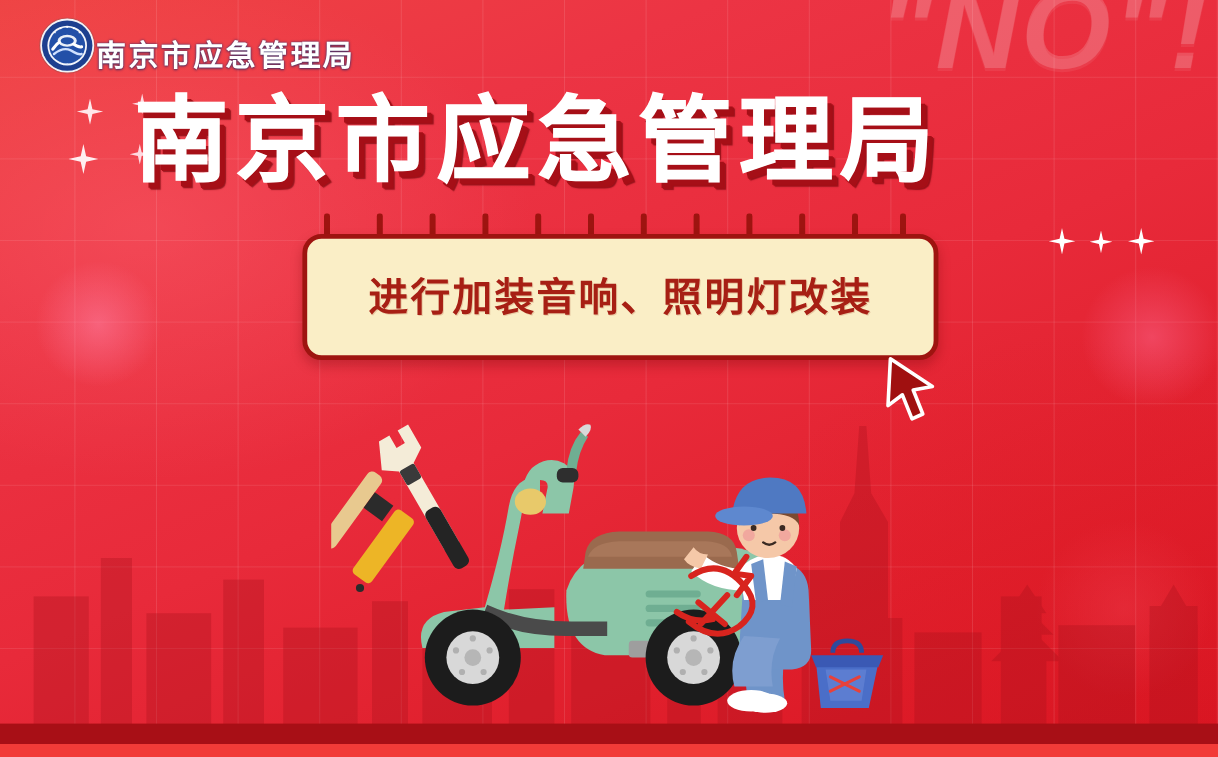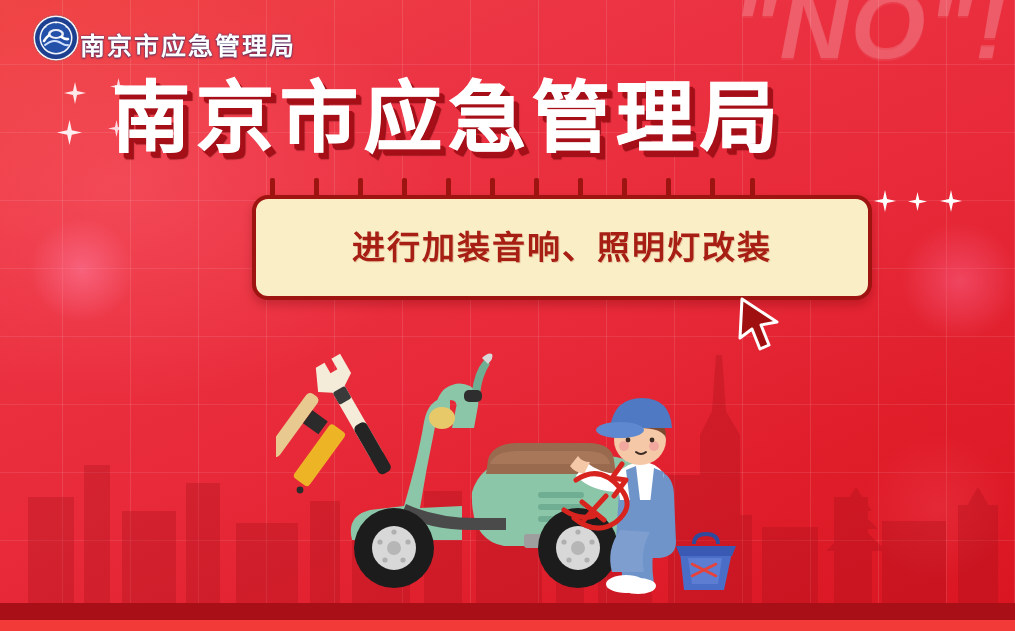--- a/index.html
+++ b/index.html
@@ -67,21 +67,21 @@
     letter-spacing:6px;color:#ffffff;white-space:nowrap;
     font-family:"DejaVu Sans","Liberation Sans",sans-serif;
     text-shadow:
       4px 5px 0 #a60f17,
       5px 6px 0 #a60f17,
       6px 7px 1px rgba(120,8,14,0.75);
     -webkit-text-stroke:1px #ffffff;
   }
 
   
-  .card-wrap{position:absolute;left:252px;top:178px;width:620px;}
+  .card-wrap{position:absolute;left:252px;top:178px;width:530px;}
   .pins{position:relative;height:17px;}
   .pin{position:absolute;top:0;width:5px;height:26px;background:#9e1410;border-radius:2px;}
   .pin::after{
     content:"";position:absolute;left:50%;bottom:-3px;transform:translateX(-50%);
     width:11px;height:11px;border-radius:50%;background:#8d1009;
   }
   .card{
     position:relative;
     background:#faeec6;
     border:4px solid #9e1410;

